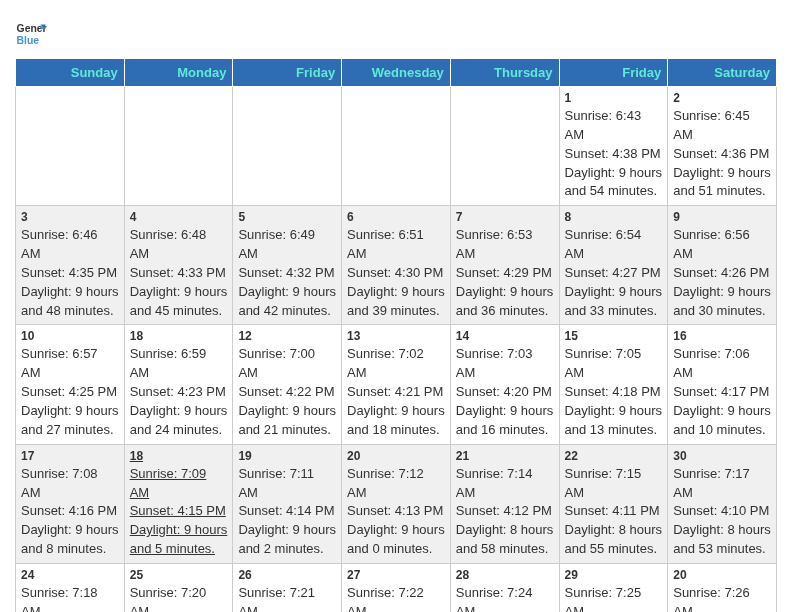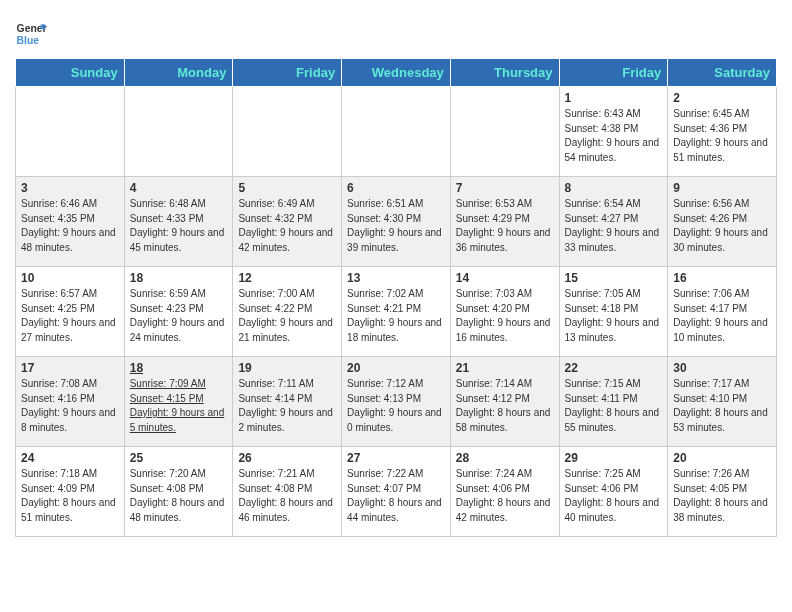--- a/index.html
+++ b/index.html
@@ -67,21 +67,21 @@
     .day-number {
       font-weight: bold;
       font-size: 12px;
       display: block;
       margin-bottom: 2px;
     }
     .empty-cell {
       background: #fff !important;
     }
     .cell-content {
-      font-size: 10px;
+      font-size: 13px;
       line-height: 1.45;
     }
   </style>
 </head>
 <body>
 
 <div class="header-area">
   <div class="logo">
     <svg class="logo-icon" viewBox="0 0 40 40">
       <text x="2" y="18" font-size="13" font-weight="bold" fill="#333" font-family="Arial">General</text>

